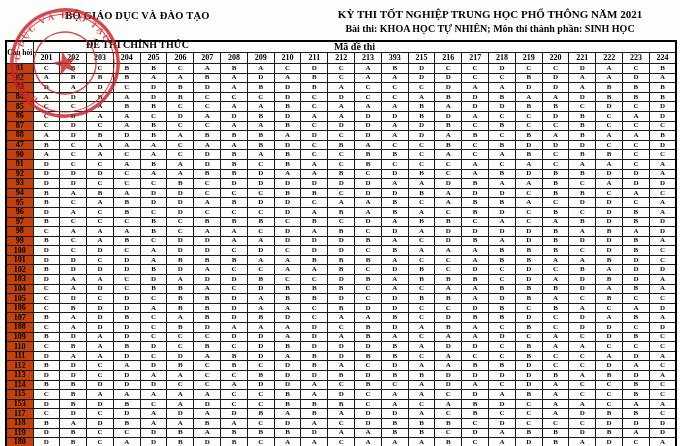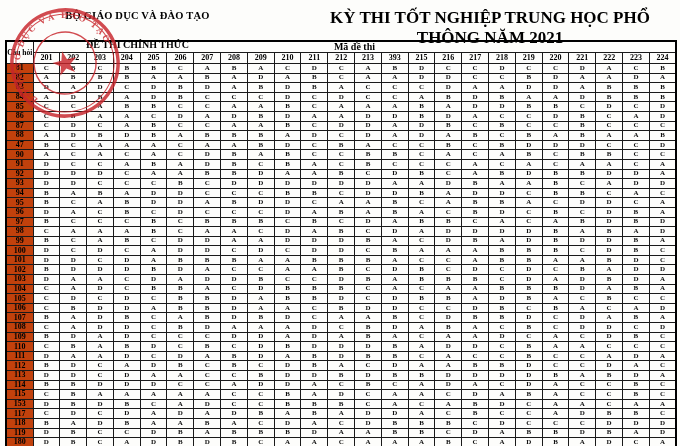--- a/index.html
+++ b/index.html
@@ -5,21 +5,21 @@
   html,body{margin:0;padding:0;}
   body{
     width:680px;height:446px;position:relative;overflow:hidden;
     background:#fdfdfb;font-family:"Liberation Serif",serif;color:#000;
   }
   .doc-header{position:absolute;top:6px;left:0;width:680px;height:34px;}
   .org-block{position:absolute;left:30px;top:4px;width:215px;text-align:center;}
   .org-line1{font-size:10.5px;font-weight:bold;letter-spacing:.2px;}
   .org-line2{font-size:10px;font-weight:bold;margin-top:18px;}
   .title-block{position:absolute;left:310px;top:2px;width:360px;text-align:center;}
-  .title-line1{font-size:17px;font-weight:bold;}
+  .title-line1{font-size:11px;font-weight:bold;}
   .title-line2{font-size:10px;font-weight:bold;margin-top:3px;}
   table.key{
     position:absolute;left:5px;top:40px;width:670px;height:404px;
     border-collapse:collapse;table-layout:fixed;
   }
   table.key th,table.key td{
     border:1px solid #1a1a1a;text-align:center;vertical-align:middle;
     padding:0;font-weight:bold;overflow:hidden;line-height:1;
   }
   table.key{border:2px solid #000;padding-left:28px;}
@@ -37,20 +37,21 @@
 </head>
 <body>
 
 <div class="doc-header">
   <div class="org-block">
     <div class="org-line1">BỘ GIÁO DỤC VÀ ĐÀO TẠO</div>
     <div class="org-line2">ĐỀ THI CHÍNH THỨC</div>
   </div>
   <div class="title-block">
     <div class="title-line1">KỲ THI TỐT NGHIỆP TRUNG HỌC PHỔ THÔNG NĂM 2021</div>
+    <div class="title-line2">Bài thi:  KHOA HỌC TỰ NHIÊN; Môn thi thành phần: SINH HỌC</div>
   </div>
 </div>
 
 <table class="key">
   <colgroup>
       <col style="width: 27px;">
       <col style="width: 26.8px;">
       <col style="width: 26.8px;">
       <col style="width: 26.8px;">
       <col style="width: 26.8px;">

